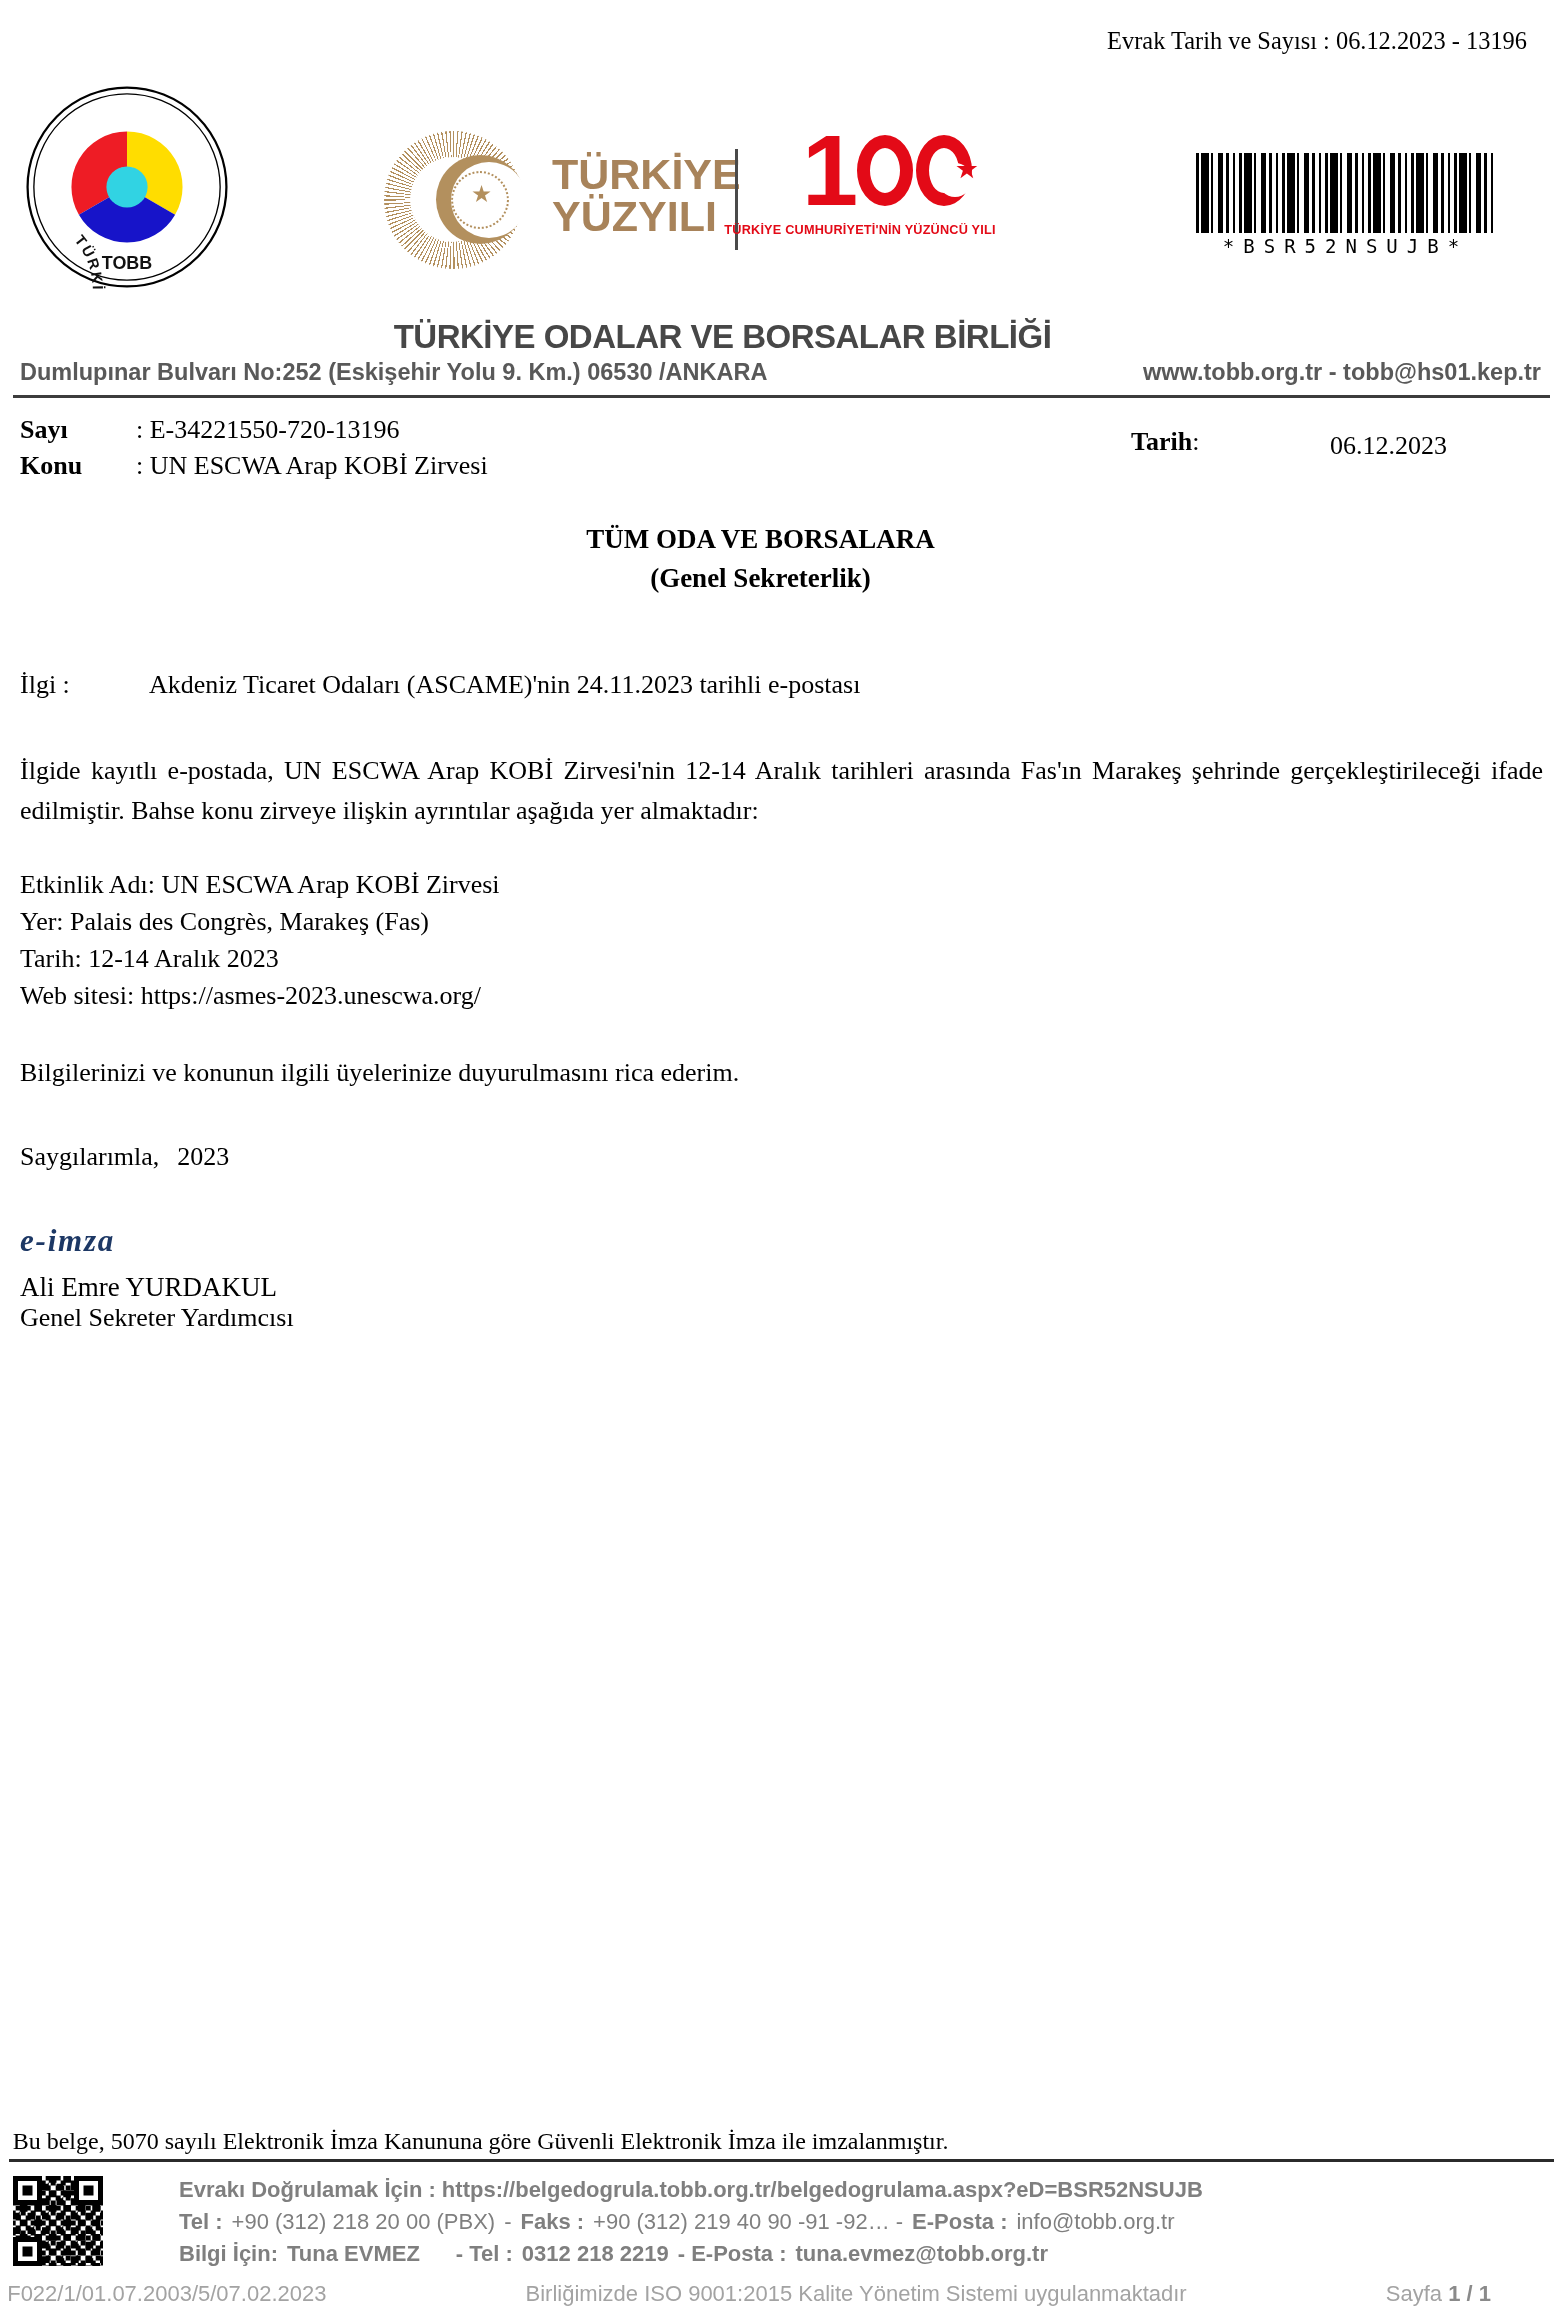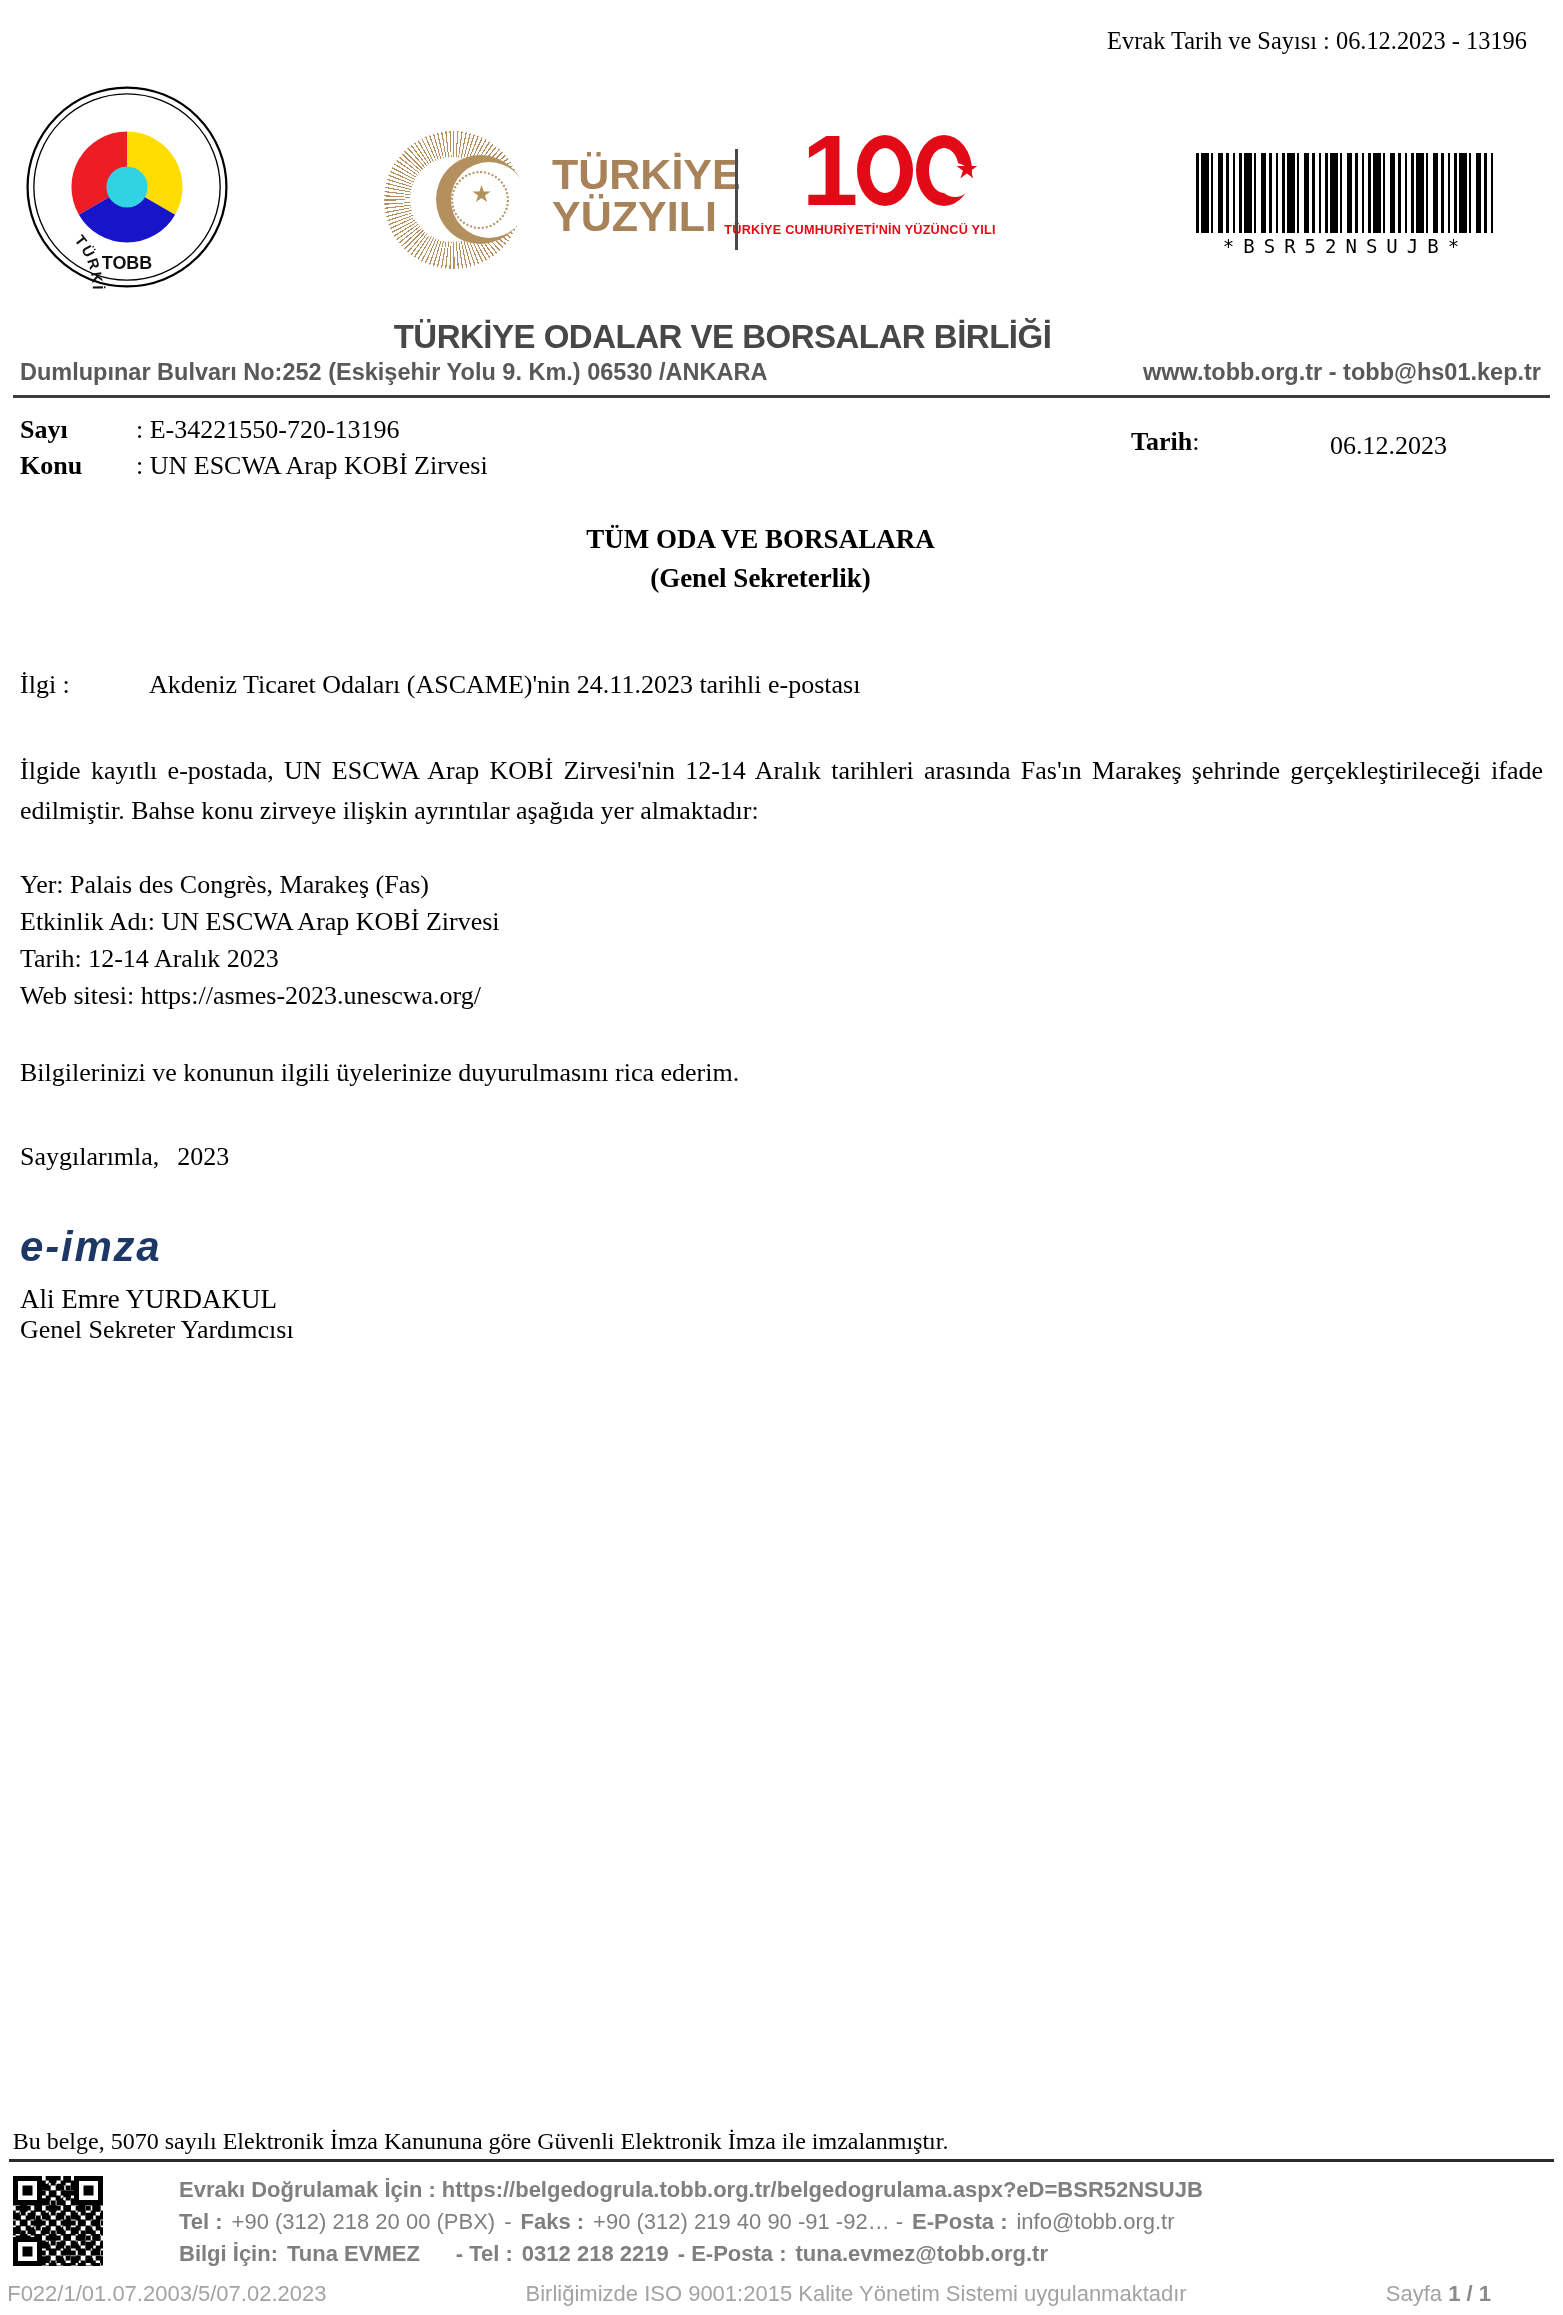--- a/index.html
+++ b/index.html
@@ -76,21 +76,21 @@
   .ilgi { display:flex; margin:72px 22px 0 20px; font-size:26px; }
   .ilgi-label { width:129px; flex:none; }
 
   .para { margin:51px 20px 0 20px; font-size:26px; line-height:1.55; text-align:justify; }
   .details { margin:36px 20px 0 20px; font-size:26px; line-height:1.42; }
   .closing { margin:43px 20px 0 20px; font-size:26px; }
   .salutation { margin:54px 20px 0 20px; font-size:26px; }
   .salutation .year { margin-left:18px; }
 
   .signature { margin:51px 20px 0 20px; }
-  .eimza { font-family:Liberation Sans, sans-serif; font-style:italic; font-weight:bold; font-size:42px;
+  .eimza { font-family:Liberation Serif, serif; font-style:italic; font-weight:bold; font-size:31px;
     color:#1d3865; letter-spacing:1.8px; }
   .sig-name { margin-top:12.7px; font-size:27px; }
   .sig-role { font-size:26px; }
 
   
   .bottom { position:absolute; left:0; right:0; top:2128px; }
   .legal { margin-left:12.7px; font-size:24px; }
   .legal-rule { margin:3.6px 9px 0 9px; border:none; border-top:3.6px solid #2b2b2b; }
   .footer-body { position:relative; margin-top:12.7px; min-height:96px; }
   .qr { position:absolute; left:12.7px; top:1.8px; width:90px; height:90px;
@@ -191,22 +191,22 @@
 </div>
 
 <div class="ilgi">
   <span class="ilgi-label">İlgi :</span>
   <span>Akdeniz Ticaret Odaları (ASCAME)'nin 24.11.2023 tarihli e-postası</span>
 </div>
 
 <p class="para">İlgide kayıtlı e-postada, UN ESCWA Arap KOBİ Zirvesi'nin 12-14 Aralık tarihleri arasında Fas'ın Marakeş şehrinde gerçekleştirileceği ifade edilmiştir. Bahse konu zirveye ilişkin ayrıntılar aşağıda yer almaktadır:</p>
 
 <div class="details">
+  <div>Etkinlik Adı: UN ESCWA Arap KOBİ Zirvesi</div>
   <div>Yer: Palais des Congrès, Marakeş (Fas)</div>
-  <div>Etkinlik Adı: UN ESCWA Arap KOBİ Zirvesi</div>
   <div>Tarih: 12-14 Aralık 2023</div>
   <div>Web sitesi: https://asmes-2023.unescwa.org/</div>
 </div>
 
 <p class="closing">Bilgilerinizi ve konunun ilgili üyelerinize duyurulmasını rica ederim.</p>
 
 <p class="salutation">
   <span>Saygılarımla,</span><span class="year">2023</span>
 </p>
 

